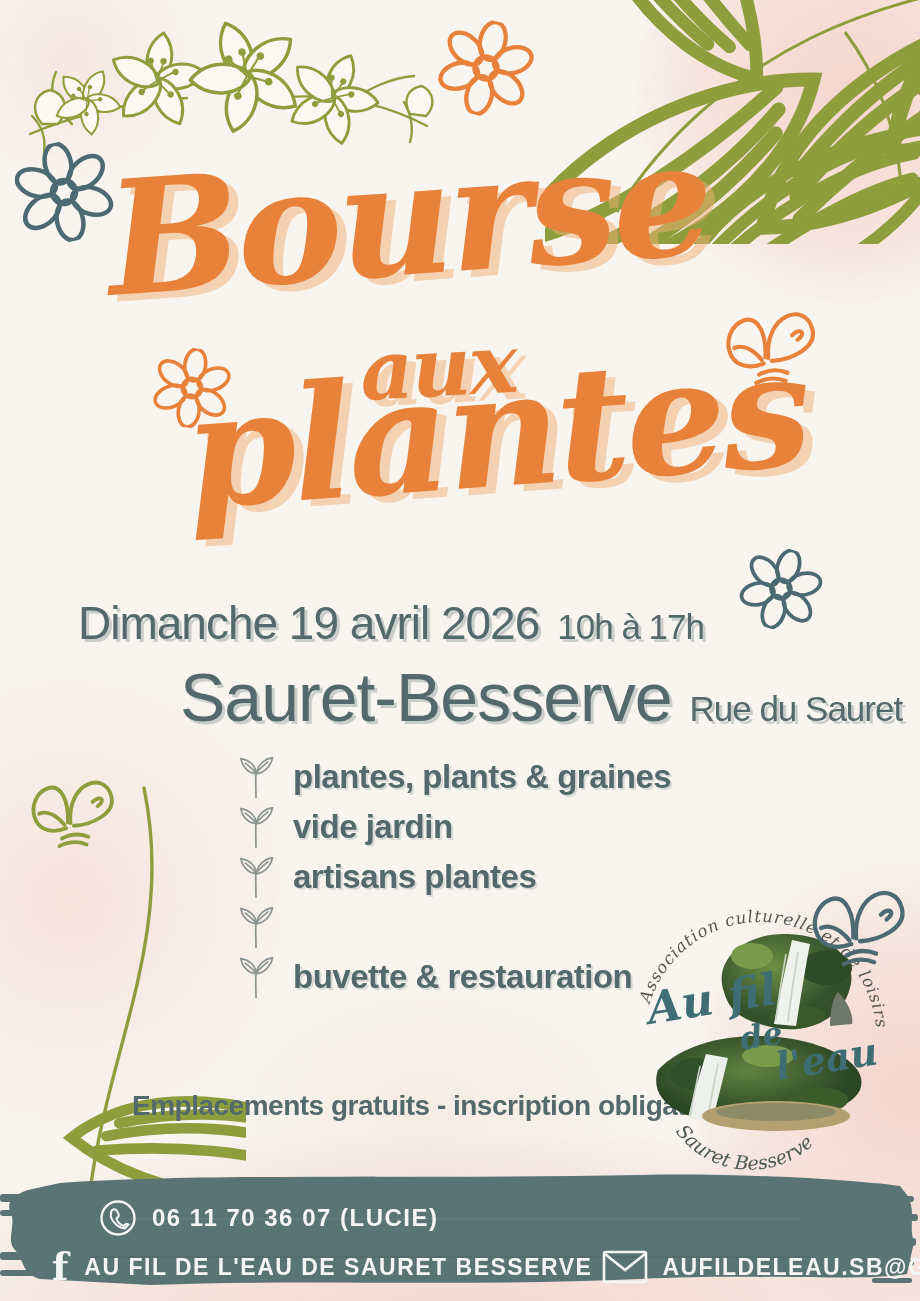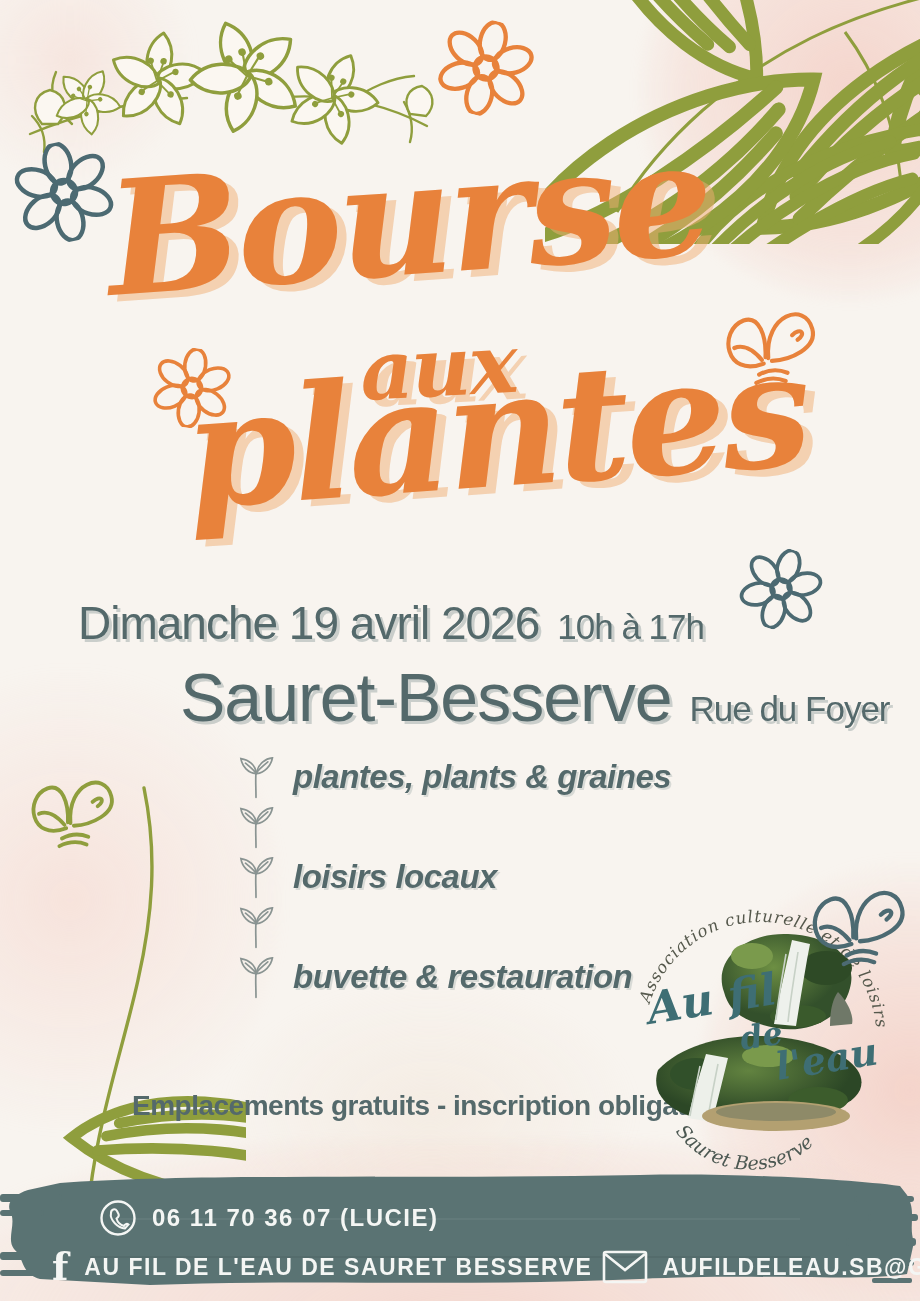--- a/index.html
+++ b/index.html
@@ -42,21 +42,21 @@
     text-shadow:3px 3px 0 rgba(105,128,129,.32); white-space:nowrap;text-align:center;
   }
   .event-row { position:absolute; display:flex; align-items:baseline; }
   .row-date  { left:78px;  top:596px; }
   .row-place { left:180px; top:658px; }
   .slate-big   { font-size:46px; letter-spacing:-1px; }
   .slate-small { font-size:35px; margin-left:18px; letter-spacing:-1px; }
   .row-place .slate-big { font-size:68px; }
 
   .features { position:absolute; left:236px; top:752px; }
-  .feature-row { display:flex; align-items:center; height:50px;font-style:italic; }
+  .feature-row { display:flex; align-items:center; height:50px; }
   .feature-icon { width:40px; height:46px; margin-right:17px; flex:none; color:#8A9492; }
   .feature-label {
     font-family:"Liberation Sans", sans-serif; font-weight:700; font-size:33px;
     color:#54696B; letter-spacing:-0.5px; white-space:nowrap;
     text-shadow:2px 2px 0 rgba(105,128,129,.22);
   }
   .note {
     position:absolute; left:132px; top:1090px;
     font-family:"Liberation Sans", sans-serif; font-weight:700; font-size:28px;
     color:#54696B; letter-spacing:-0.5px; white-space:nowrap;
@@ -214,40 +214,41 @@
   <div class="script-title t-bourse">Bourse</div>
   <div class="script-title t-aux">aux</div>
   <div class="script-title t-plantes">plantes</div>
 
   <div class="event-row row-date">
     <span class="slate-big">Dimanche 19 avril 2026</span>
     <span class="slate-small">10h à 17h</span>
   </div>
   <div class="event-row row-place">
     <span class="slate-big">Sauret-Besserve</span>
-    <span class="slate-small">Rue du Foyer</span>
+    <span class="slate-small">Rue du Sauret</span>
   </div>
 
   <div class="features">
     <div class="feature-row">
       <svg class="feature-icon" viewBox="0 0 60 70">
           <use href="#sprout"></use>
         </svg>
       <span class="feature-label">plantes, plants &amp; graines</span>
     </div>
     <div class="feature-row">
       <svg class="feature-icon" viewBox="0 0 60 70">
           <use href="#sprout"></use>
         </svg>
-    </div>
-    <div class="feature-row">
-      <svg class="feature-icon" viewBox="0 0 60 70">
-          <use href="#sprout"></use>
-        </svg>
-      <span class="feature-label">loisirs locaux</span>
+      <span class="feature-label">vide jardin</span>
+    </div>
+    <div class="feature-row">
+      <svg class="feature-icon" viewBox="0 0 60 70">
+          <use href="#sprout"></use>
+        </svg>
+      <span class="feature-label">artisans plantes</span>
     </div>
     <div class="feature-row">
       <svg class="feature-icon" viewBox="0 0 60 70">
           <use href="#sprout"></use>
         </svg>
     </div>
     <div class="feature-row">
       <svg class="feature-icon" viewBox="0 0 60 70">
           <use href="#sprout"></use>
         </svg>

